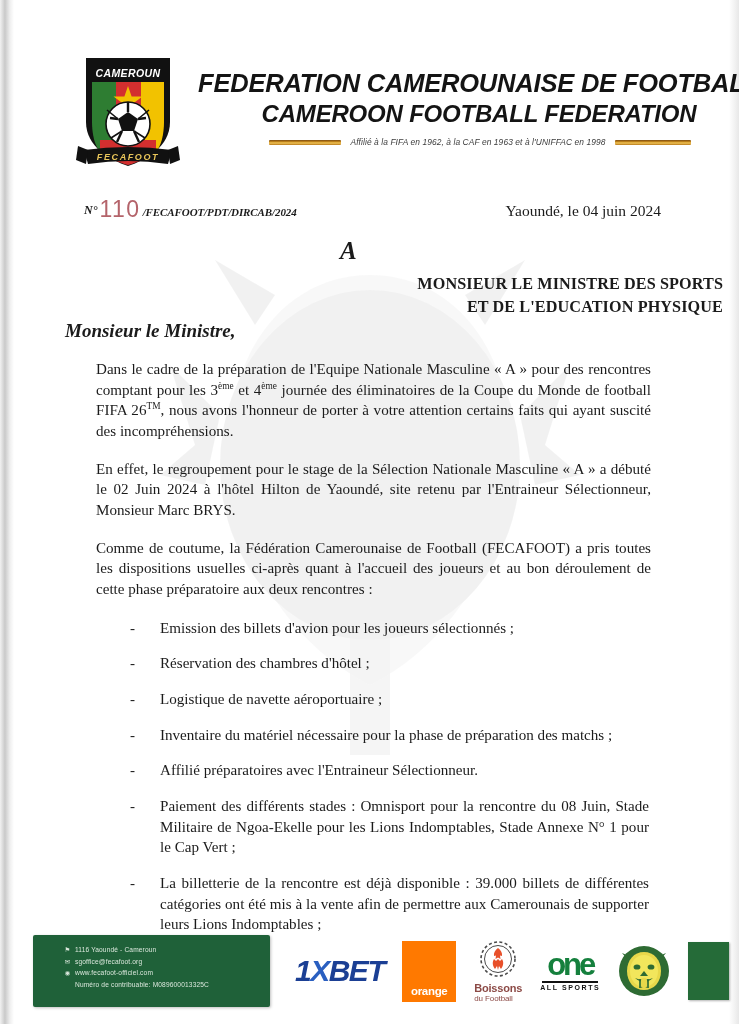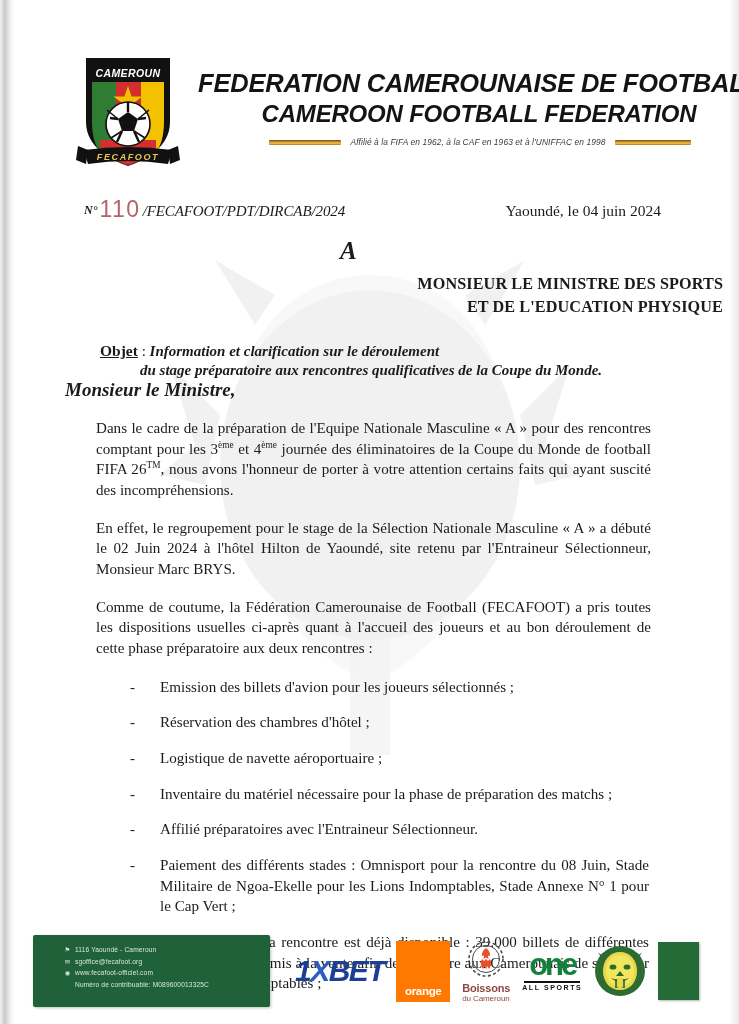--- a/index.html
+++ b/index.html
@@ -125,22 +125,22 @@
   .ref-hand {
     font-family: "Liberation Sans", sans-serif;
     color: #b4636a;
     font-size: 23px;
     letter-spacing: 1.5px;
     padding: 0 2px;
     vertical-align: -1px;
   }
   .ref-code {
     font-style: italic;
-    font-weight: normal;
-    font-size: 15px;
+    font-weight: bold;
+    font-size: 11px;
     letter-spacing: -0.1px;
   }
   .ref-date {
     font-size: 15.5px;
     white-space: nowrap;
   }
 
   
   .a-mark {
     text-align: center;
@@ -291,21 +291,21 @@
     line-height: 1.75;
     white-space: nowrap;
     opacity: 0.93;
   }
 
   .sponsors {
     flex: 1;
     display: flex;
     align-items: center;
     justify-content: flex-start;
-    gap: 12px;
+    gap: 18px;
     padding-left: 25px;
   }
 
   
   .sp-1xbet {
     font-family: "Liberation Sans", sans-serif;
     font-weight: bold;
     font-style: italic;
     font-size: 30px;
     letter-spacing: -1.5px;
@@ -467,26 +467,20 @@
       </div>
       <div class="ref-date">Yaoundé, le 04 juin 2024</div>
     </div>
 
     <div class="a-mark">A</div>
     <div class="addressee">
       <div class="addressee-line">MONSIEUR LE MINISTRE DES SPORTS</div>
       <div class="addressee-line">ET DE L'EDUCATION PHYSIQUE</div>
     </div>
 
-    <div class="objet">
-      <div class="objet-l1">
-        <span class="objet-label">Objet</span><span class="objet-colon"> : </span><span class="objet-val">Information et clarification sur le déroulement</span>
-      </div>
-      <div class="objet-l2">du stage préparatoire aux rencontres qualificatives de la Coupe du Monde.</div>
-    </div>
 
     <div class="salutation">Monsieur le Ministre,</div>
 
     <div class="body-block">
 
       <div class="para"><span>Dans le cadre de la préparation de l'Equipe Nationale Masculine « A » pour des rencontres comptant pour les 3</span><sup>ème</sup><span> et 4</span><sup>ème</sup><span> journée des éliminatoires de la Coupe du Monde de football FIFA 26</span><sup>TM</sup><span>, nous avons l'honneur de porter à votre attention certains faits qui ayant suscité des incompréhensions.</span></div>
 
       <div class="para">En effet, le regroupement pour le stage de la Sélection Nationale Masculine « A » a débuté le 02 Juin 2024 à l'hôtel Hilton de Yaoundé, site retenu par l'Entraineur Sélectionneur, Monsieur Marc BRYS.</div>
 
       <div class="para">Comme de coutume, la Fédération Camerounaise de Football (FECAFOOT) a pris toutes les dispositions usuelles ci-après quant à l'accueil des joueurs et au bon déroulement de cette phase préparatoire aux deux rencontres :</div>
@@ -557,21 +551,21 @@
             <circle cx="20" cy="20" r="17" fill="none" stroke="#4a4a4a" stroke-width="1.6" stroke-dasharray="3 2.4"></circle>
             <circle cx="20" cy="20" r="13.5" fill="none" stroke="#4a4a4a" stroke-width="1"></circle>
             <g fill="#e8502a">
               <path d="M20 9 C17 11 15.5 14 16 17 L18 16.5 L17.5 20 L20 18.5 L22.5 20 L22 16.5 L24 17 C24.5 14 23 11 20 9 Z"></path>
               <path d="M16 20 C14 23 14.5 27 17 30 L19 27 L20 31 L21 27 L23 30 C25.5 27 26 23 24 20 L22 22 L20 20 L18 22 Z"></path>
             </g>
           </svg>
         </div>
         <div class="boissons-text">
           <span class="b1">Boissons</span>
-          <span class="b2">du Cameroun</span>
+          <span class="b2">du Football</span>
         </div>
       </div>
 
       <div class="sp-one">
         <div class="one-word">one</div>
         <div class="one-rule"></div>
         <div class="one-sub">ALL SPORTS</div>
       </div>
 
       <div class="sp-lion">

